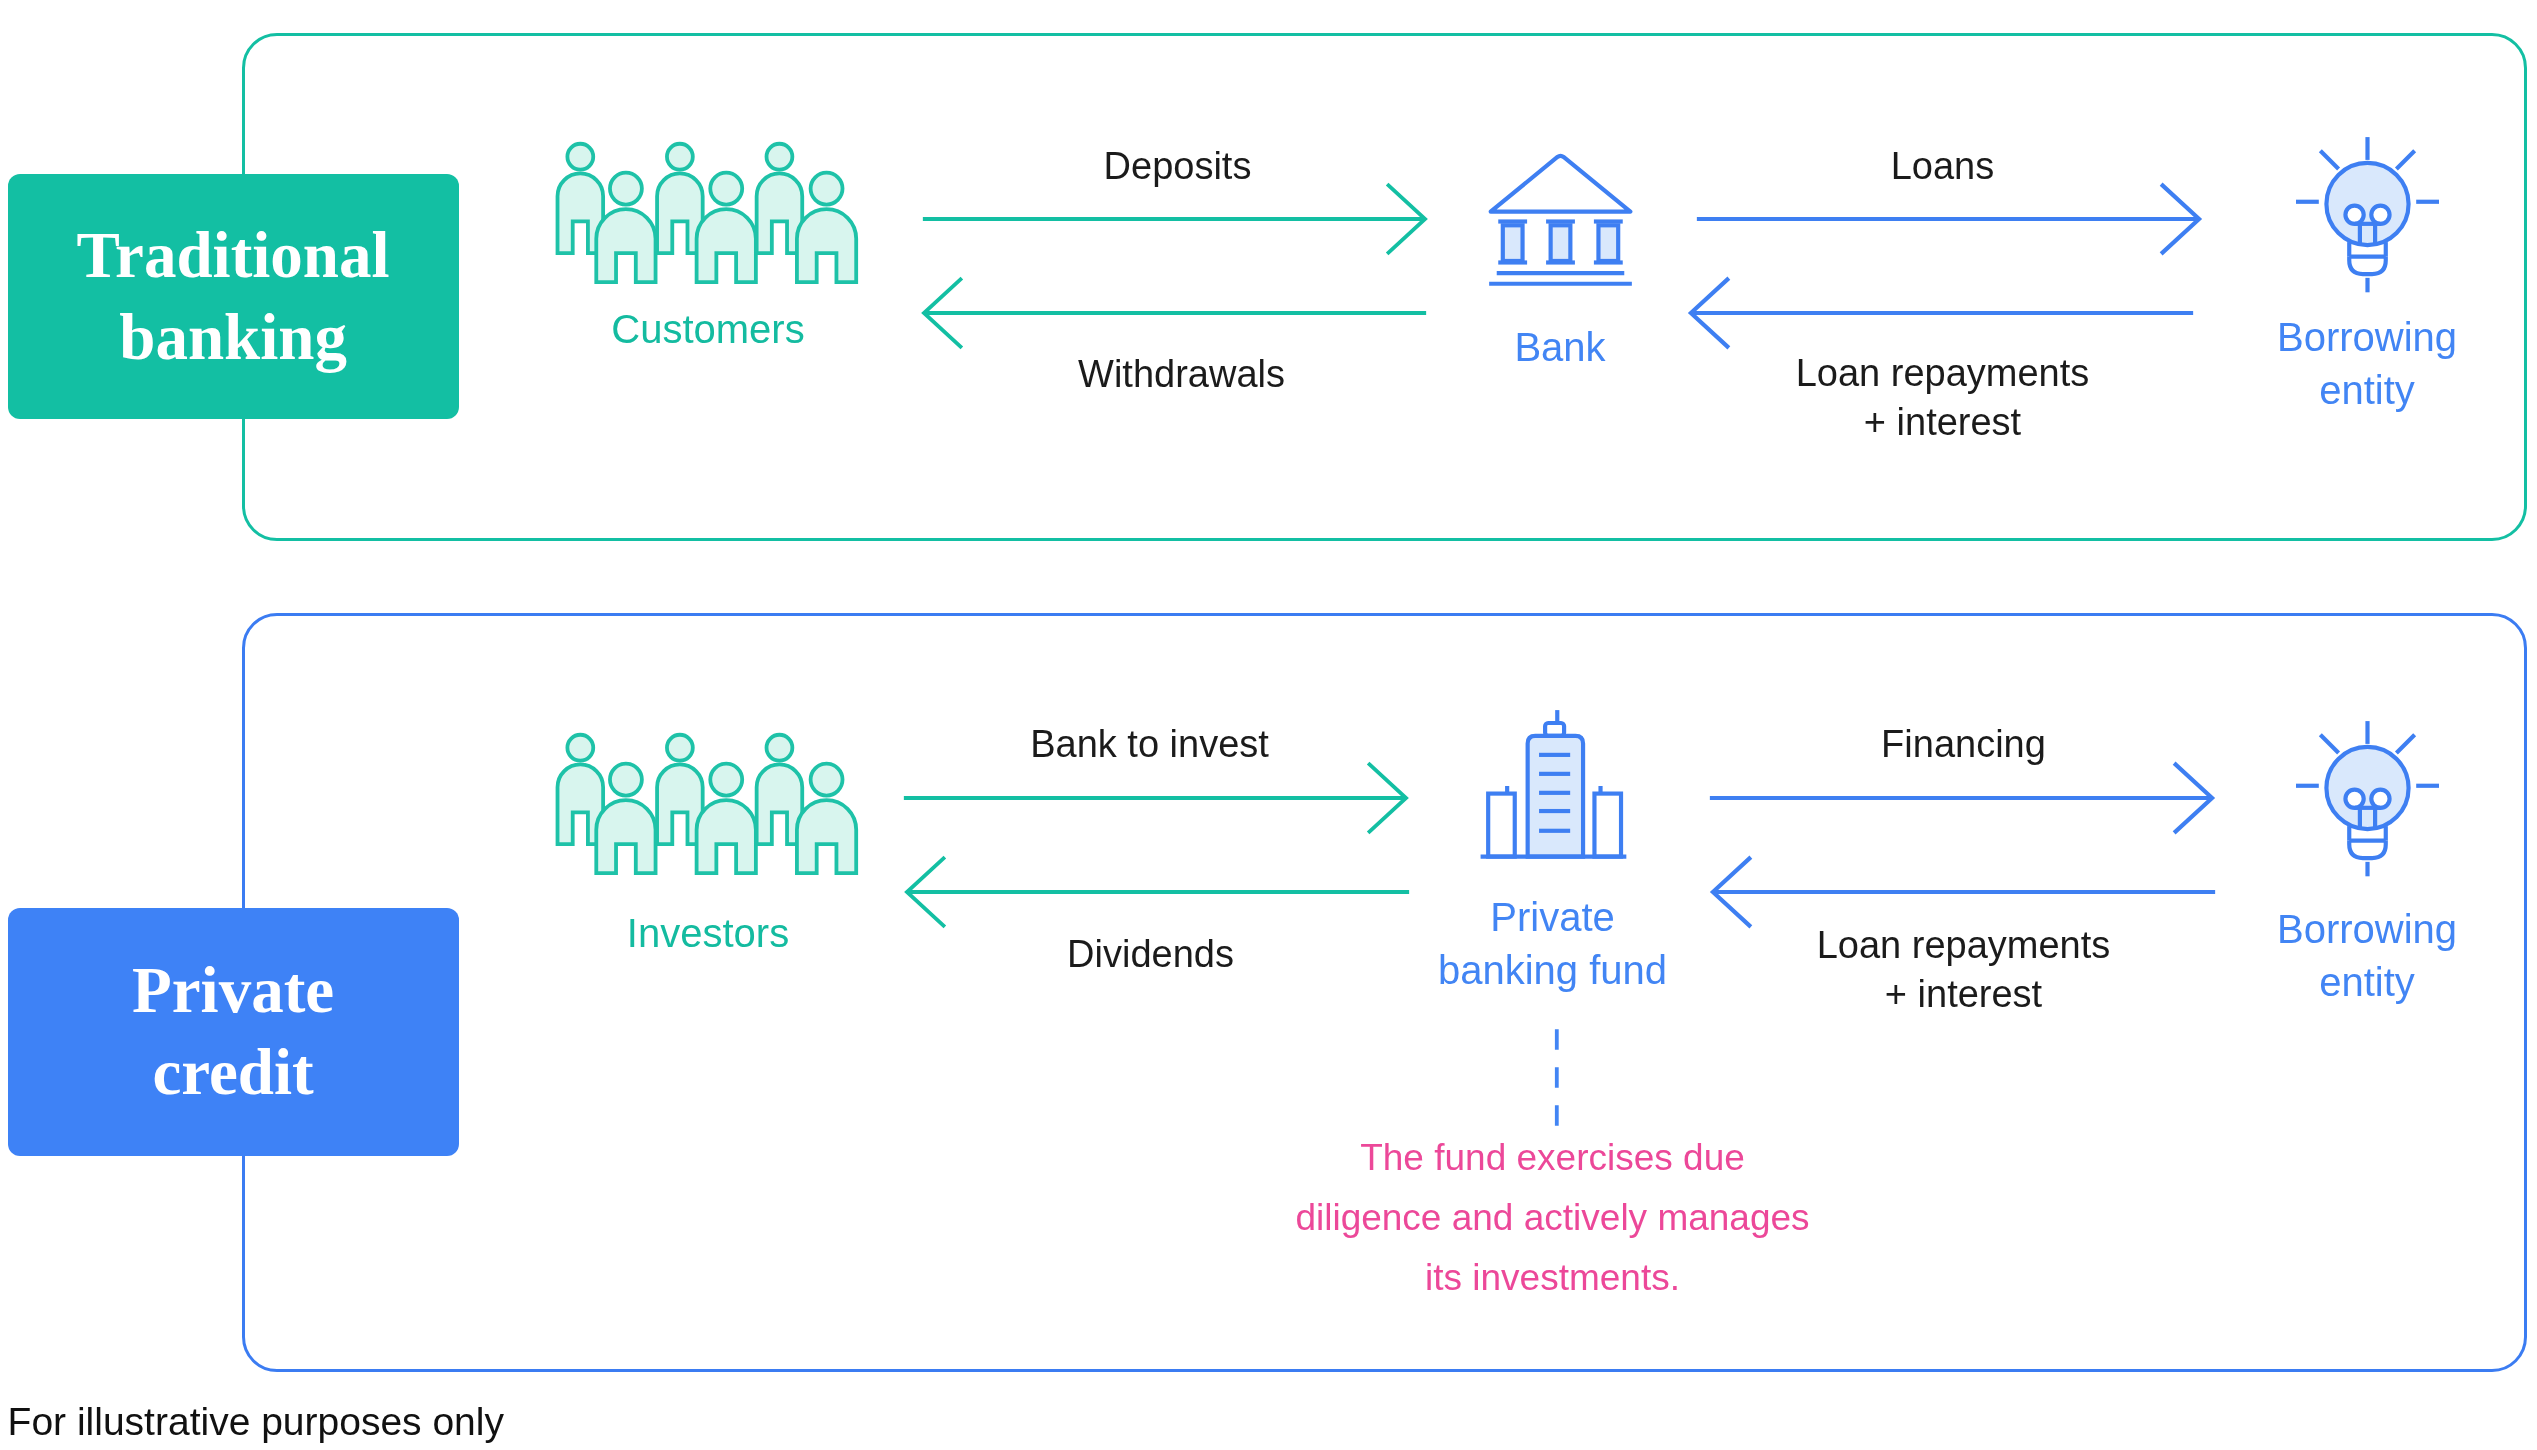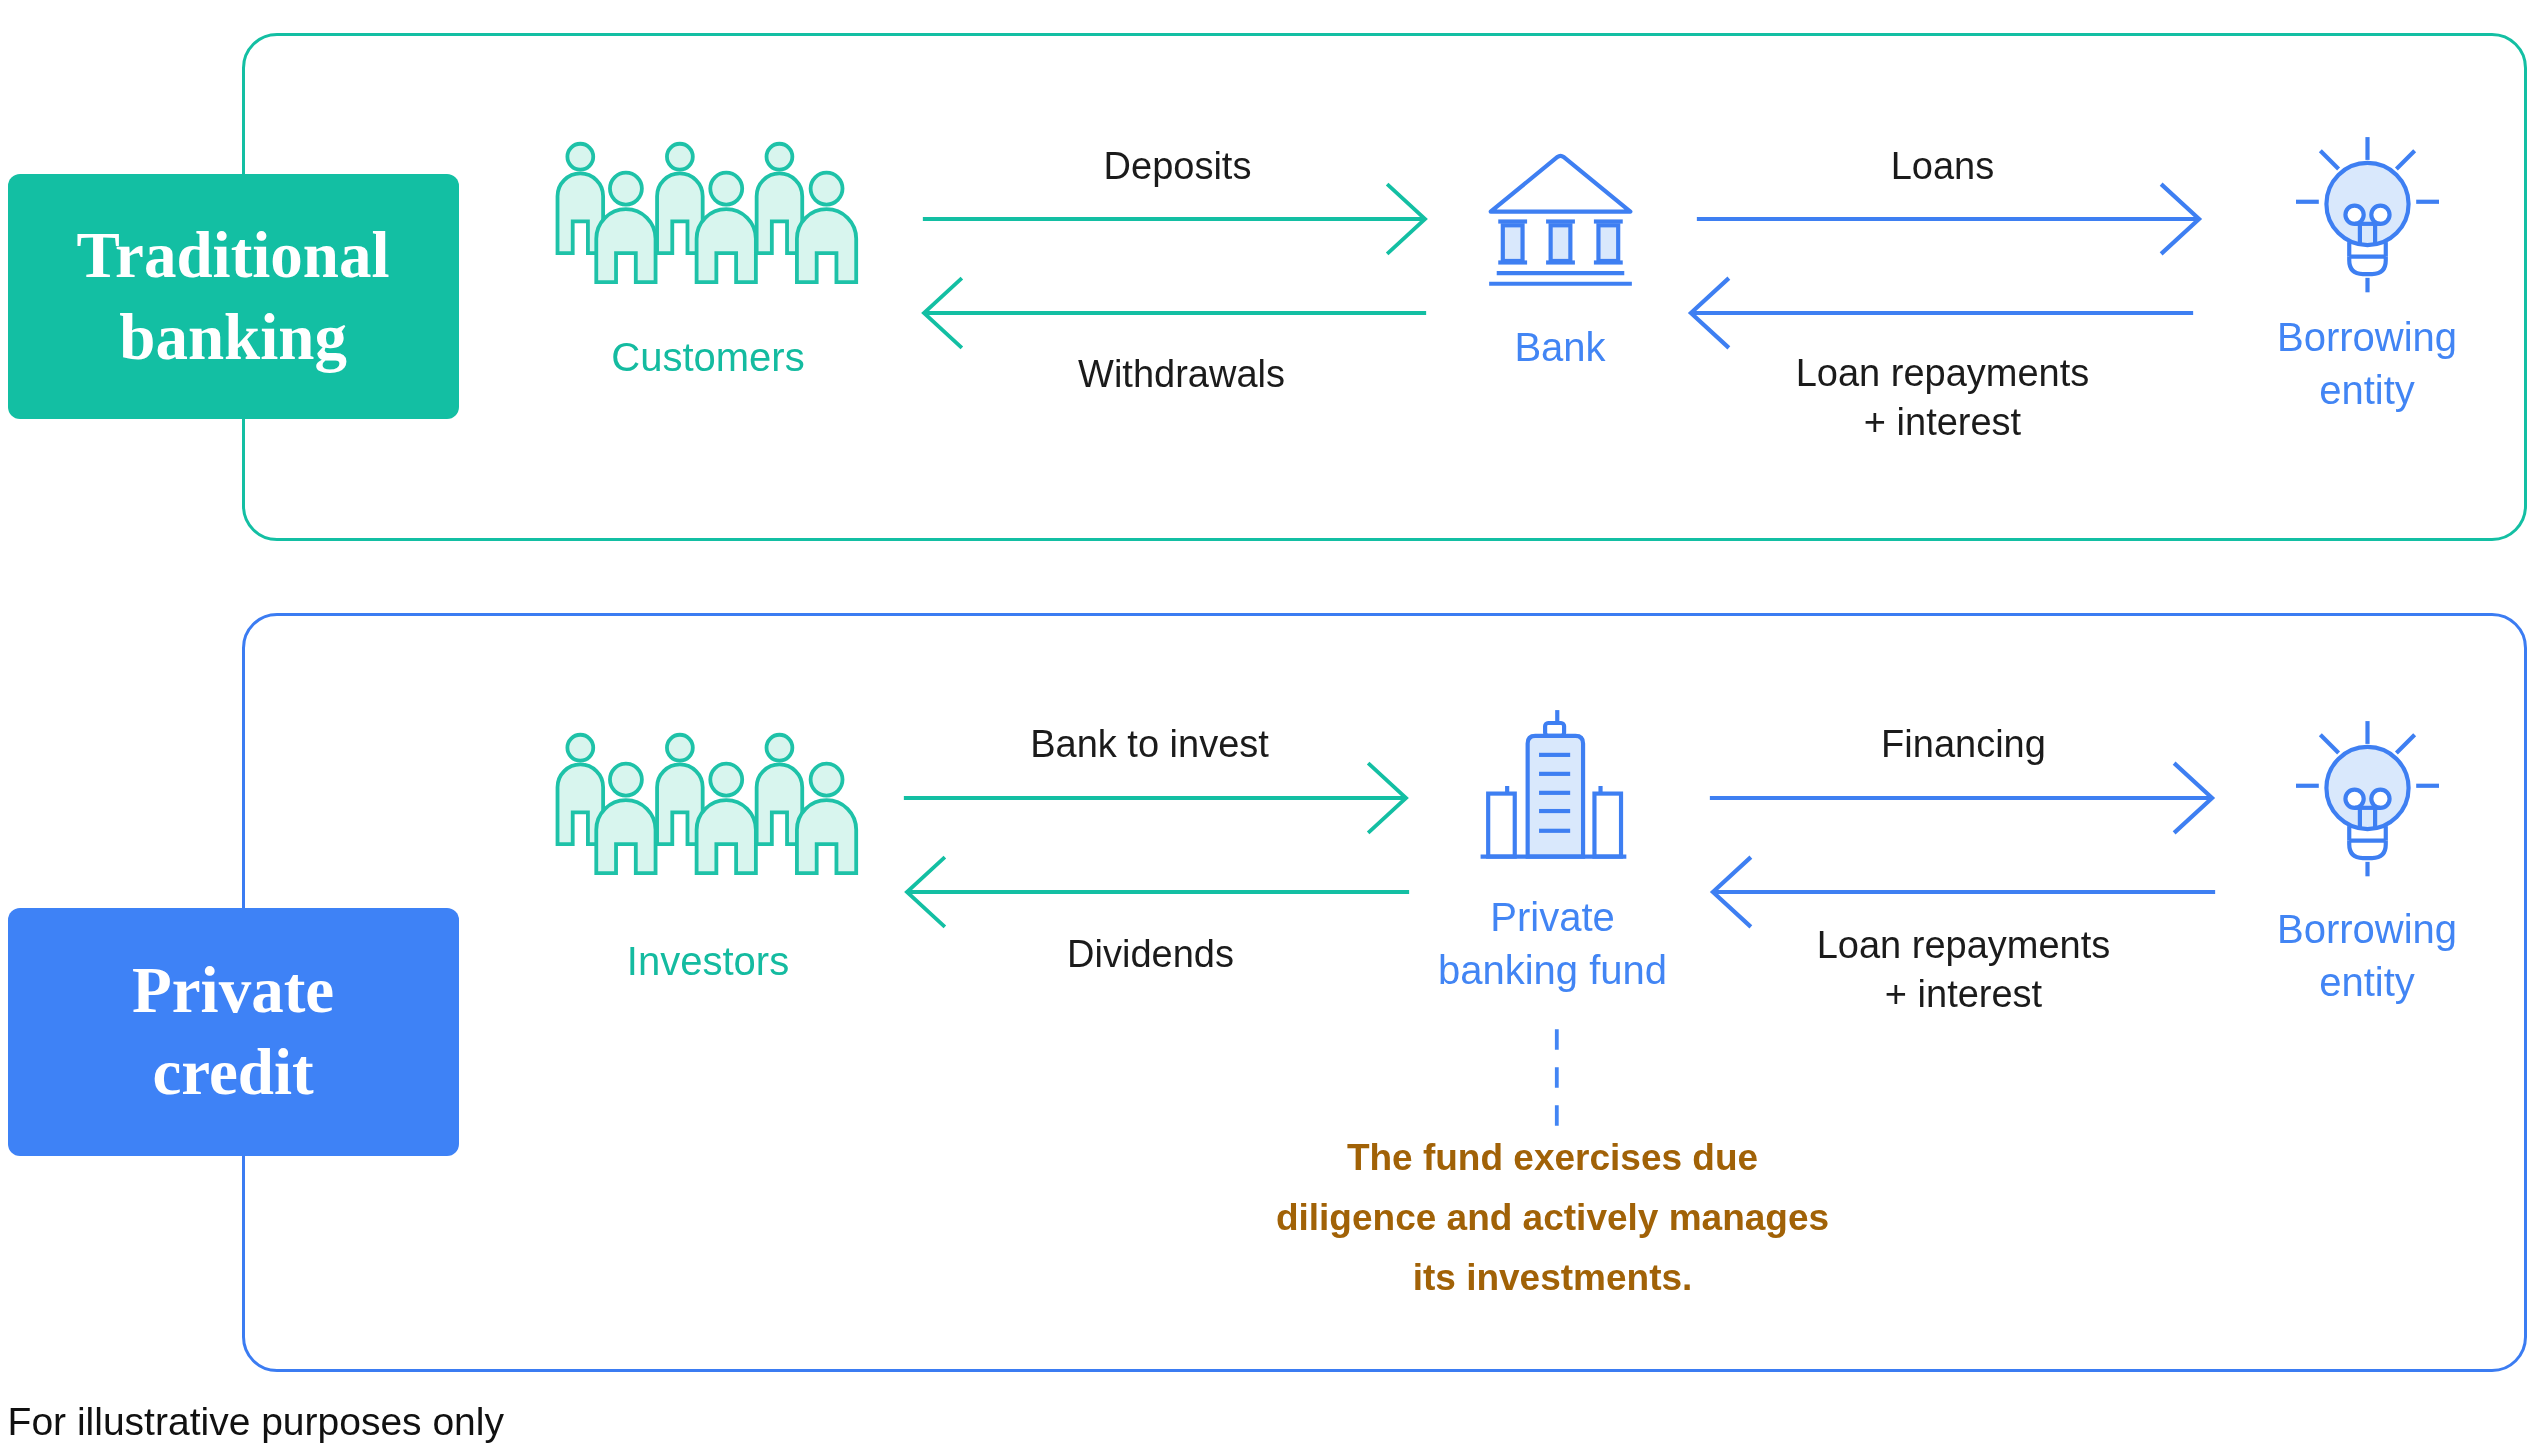--- a/index.html
+++ b/index.html
@@ -47,31 +47,30 @@
     line-height: 1.3;
     z-index: 2;
   }
   .entity-label {
     position: absolute;
     font-size: 40px;
     text-align: center;
     line-height: 1.33;
     z-index: 2;
   }
-  .teal-text { color: #14BBA0; margin-top: 28px; }
+  .teal-text { color: #14BBA0; }
   .blue-text { color: #4285F4; }
   .note {
     position: absolute;
     left: 1248px; top: 1128px; width: 609px;
     font-size: 37px;
-    color: #a16207;
+    color: #ec4899;
     text-align: center;
     line-height: 1.62;
     z-index: 2;
-    font-weight: bold;
   }
   .footer {
     position: absolute;
     left: 7.6px; top: 1400px;
     font-size: 39px;
     color: #111111;
     z-index: 2;
   }
   svg.abs { position: absolute; z-index: 2; overflow: visible; }
   .teal-stroke   { stroke: #13BFA3; stroke-width: 5;   fill: none; }

